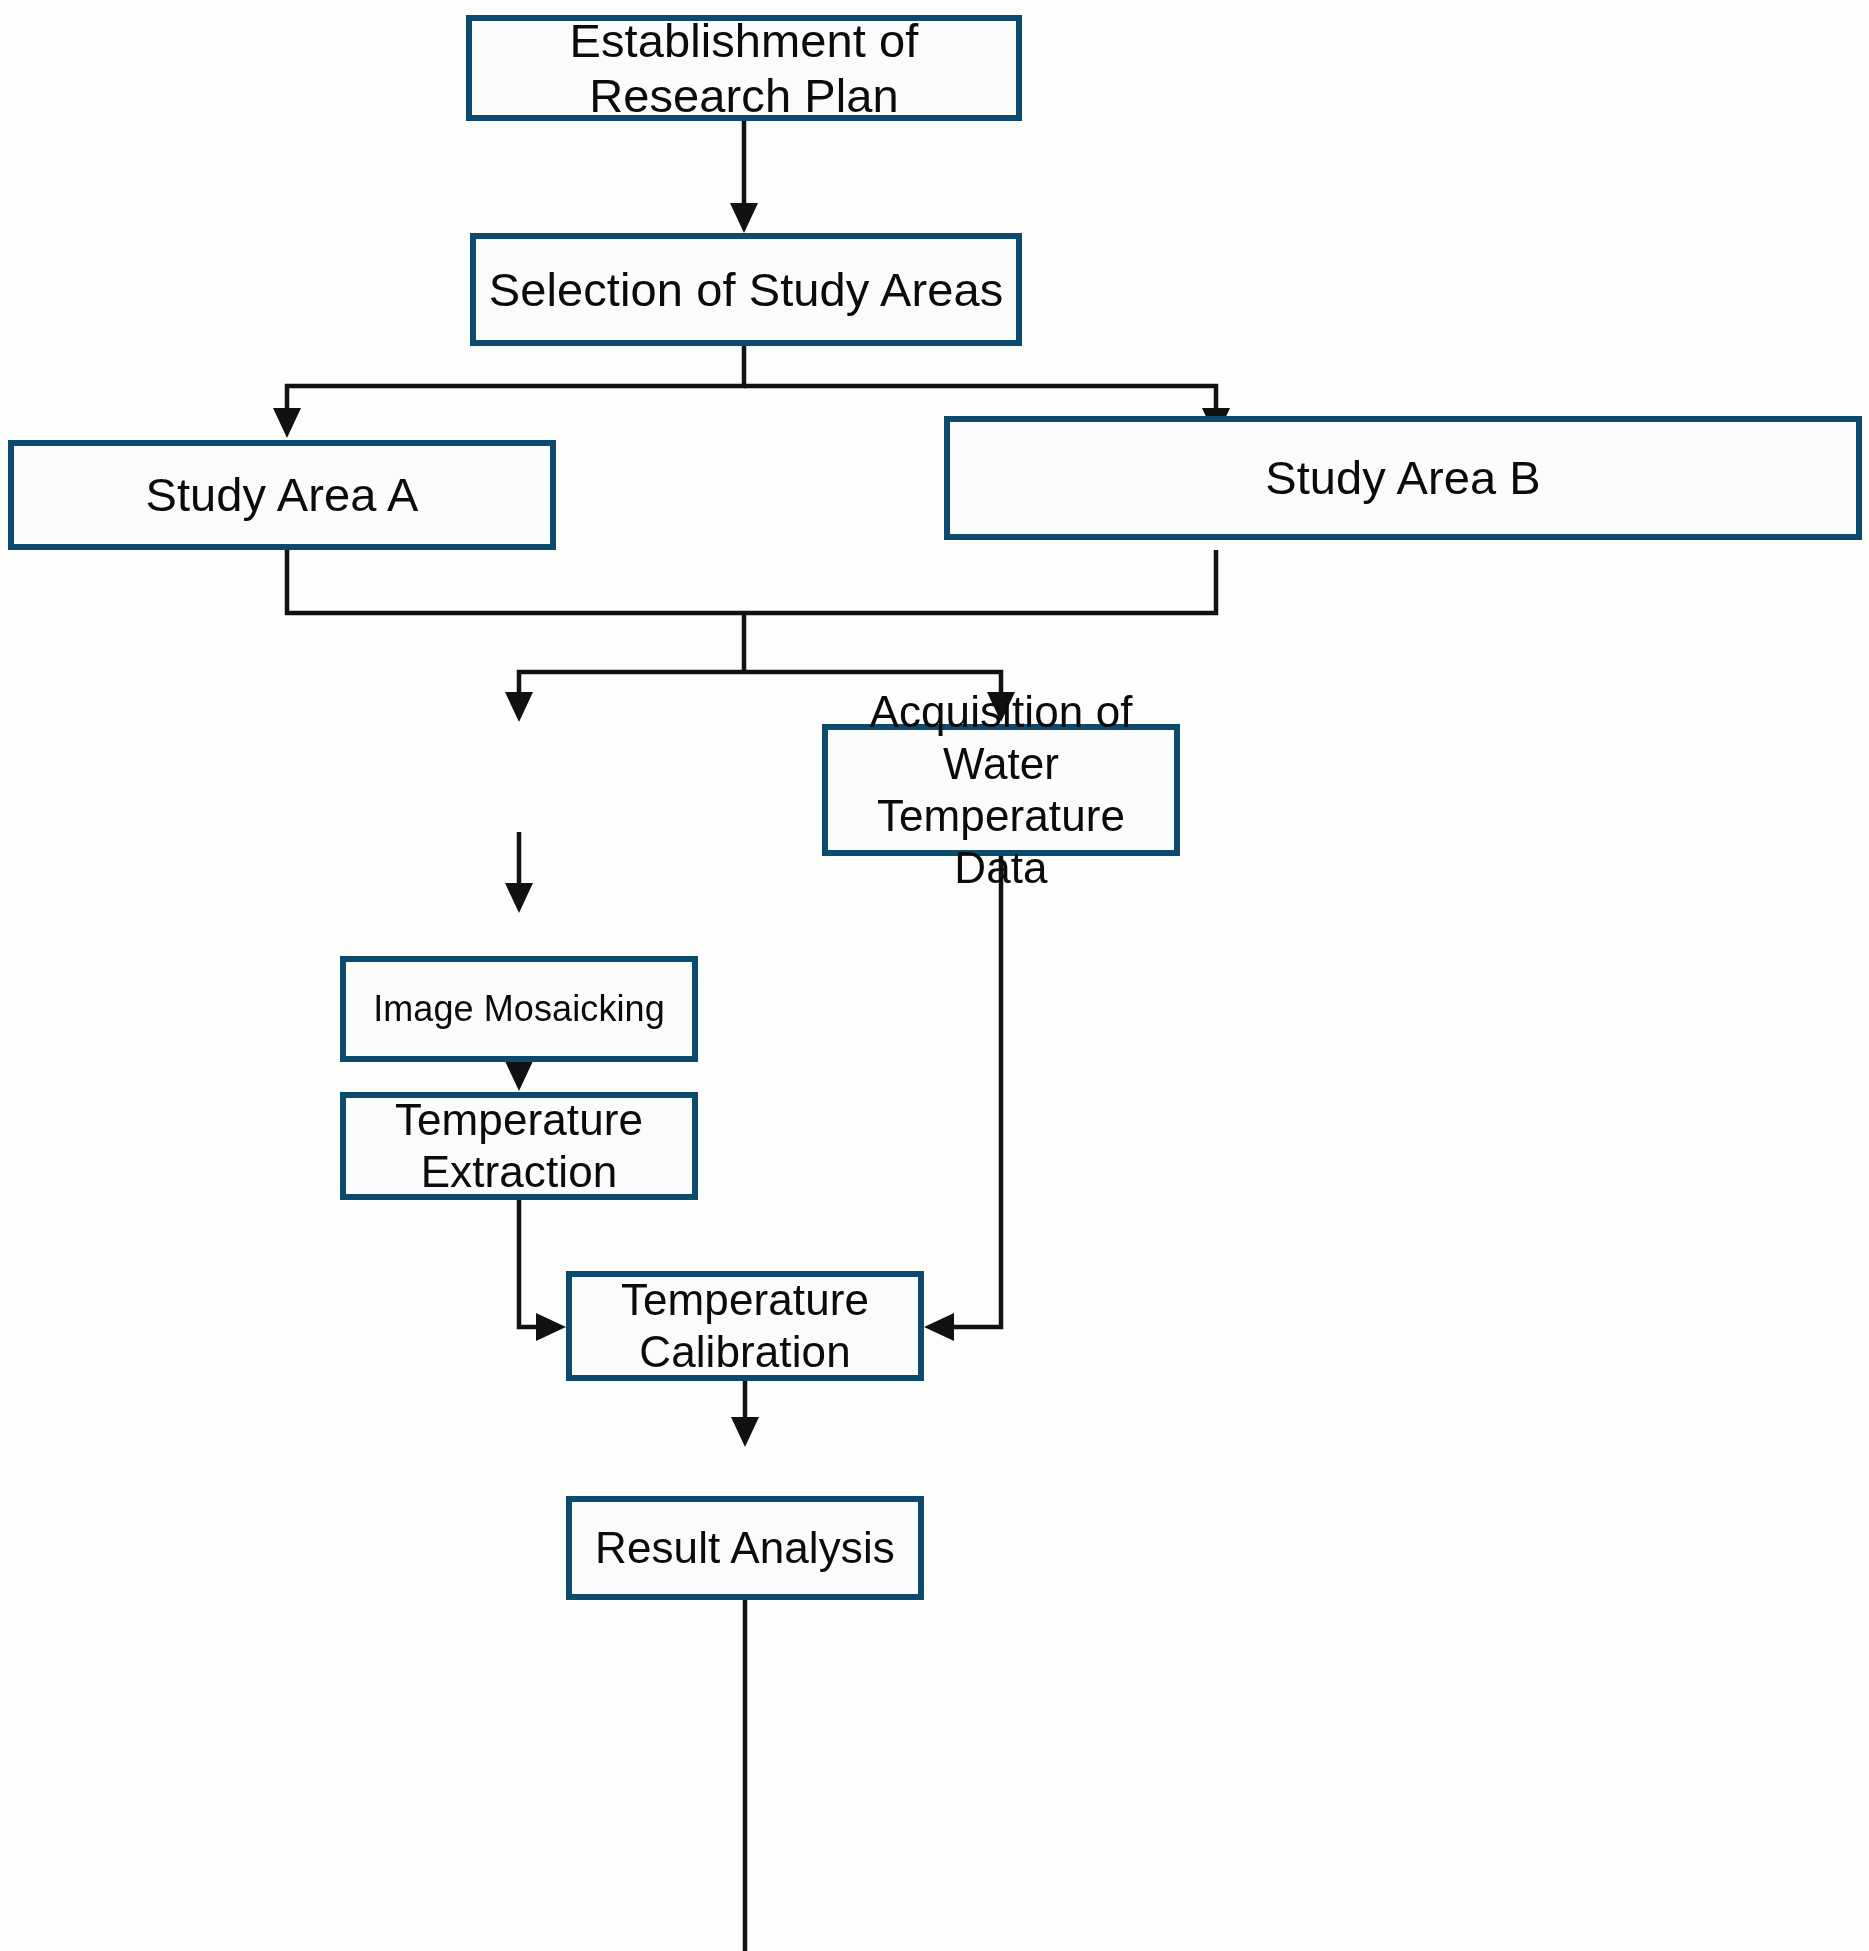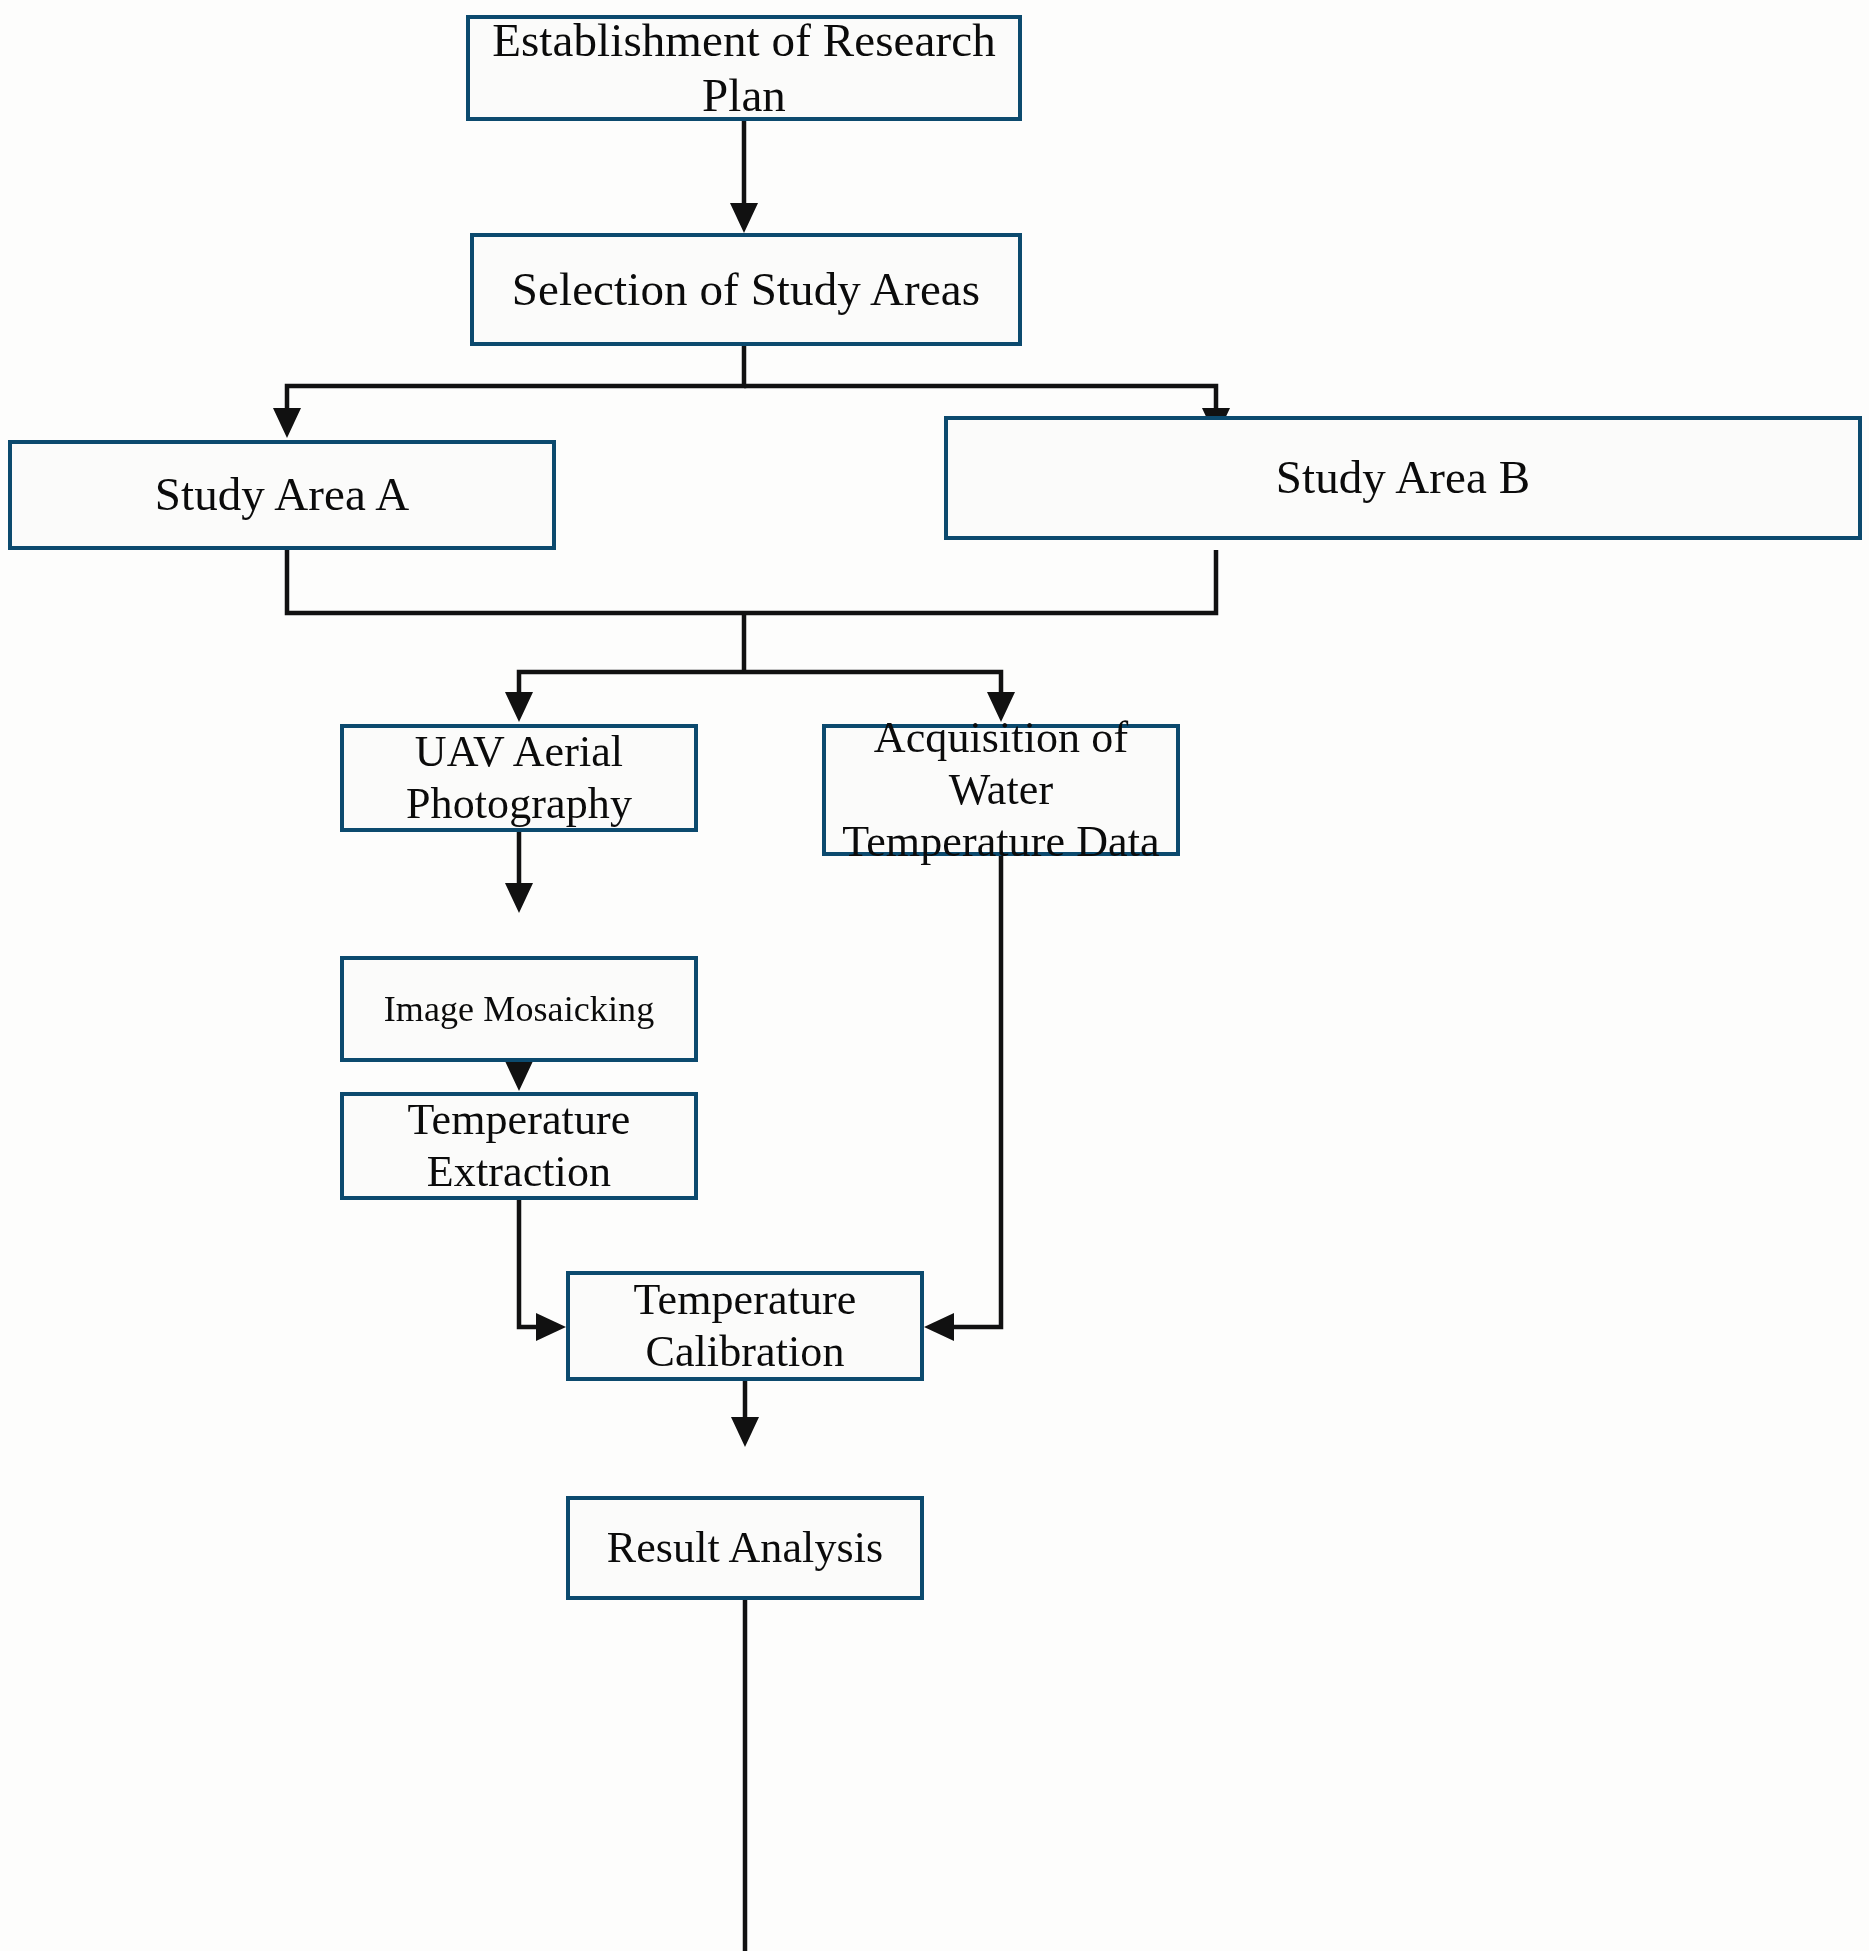--- a/index.html
+++ b/index.html
@@ -14,31 +14,30 @@
   #canvas {
     position: relative;
     width: 1869px;
     height: 1951px;
     background: #fdfdfc;
     overflow: hidden;
   }
   .node {
     position: absolute;
     box-sizing: border-box;
-    border: 4px solid #0c4a6e;
+    border: 6px solid #0c4a6e;
     background: #fbfbfa;
     display: flex;
     align-items: center;
     justify-content: center;
     text-align: center;
     color: #0b0b0b;
     line-height: 1.18;
     white-space: pre-line;
     letter-spacing: 0.1px;
-    font-family: Liberation Serif, serif;
   }
   .n-plan      { left: 466px;  top: 15px;   width: 556px; height: 106px; font-size: 47px; }
   .n-select    { left: 470px;  top: 233px;  width: 552px; height: 113px; font-size: 47px; }
   .n-areaA     { left: 8px;    top: 440px;  width: 548px; height: 110px; font-size: 47px; }
   .n-areaB     { left: 944px;  top: 416px;  width: 918px; height: 124px; font-size: 47px; }
   .n-uav       { left: 340px;  top: 724px;  width: 358px; height: 108px; font-size: 44px; }
   .n-acq       { left: 822px;  top: 724px;  width: 358px; height: 132px; font-size: 44px; }
   .n-mosaic    { left: 340px;  top: 956px;  width: 358px; height: 106px; font-size: 36px; }
   .n-extract   { left: 340px;  top: 1092px; width: 358px; height: 108px; font-size: 44px; }
   .n-calib     { left: 566px;  top: 1271px; width: 358px; height: 110px; font-size: 44px; }
@@ -118,22 +117,20 @@
 
     <g>
       <line x1="745" y1="1552" x2="745" y2="1951"></line>
     </g>
   </svg>
 
   <div class="node n-plan">Establishment of Research Plan</div>
   <div class="node n-select">Selection of Study Areas</div>
   <div class="node n-areaA">Study Area A</div>
   <div class="node n-areaB">Study Area B</div>
-  <div class="node n-uav">UAV Aerial
-Photography</div>
   <div class="node n-acq">Acquisition of Water
 Temperature Data</div>
   <div class="node n-mosaic">Image Mosaicking</div>
   <div class="node n-extract">Temperature
 Extraction</div>
   <div class="node n-calib">Temperature
 Calibration</div>
   <div class="node n-result">Result Analysis</div>
 
 </div>

